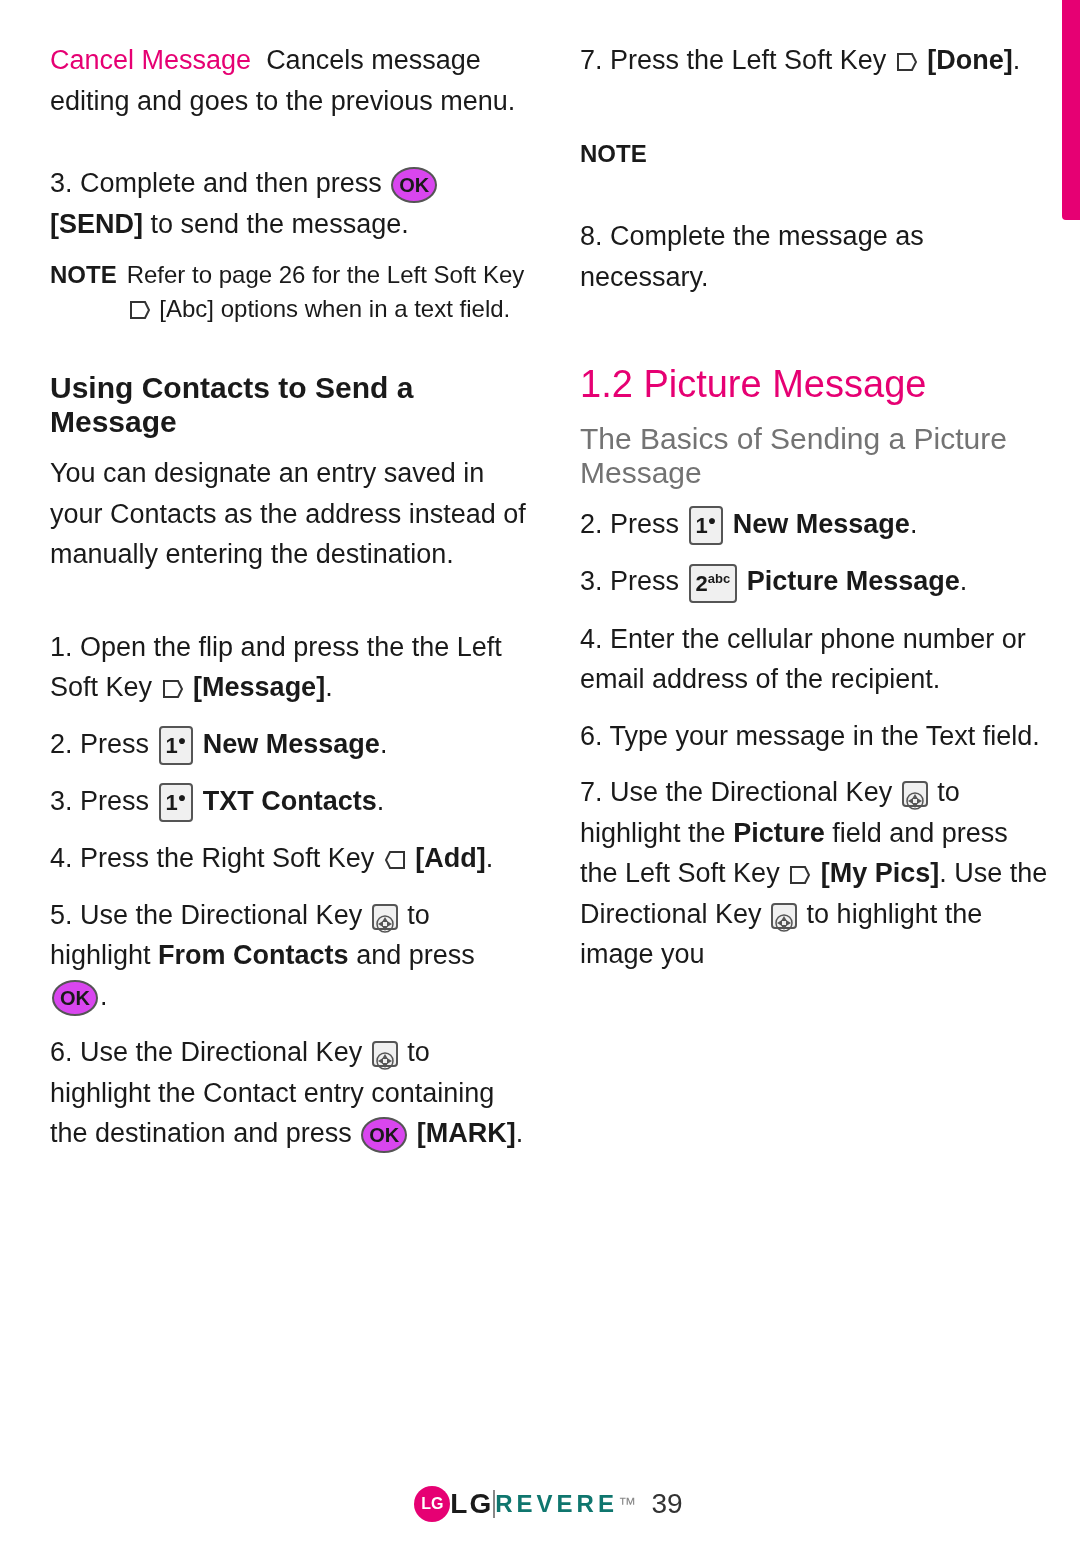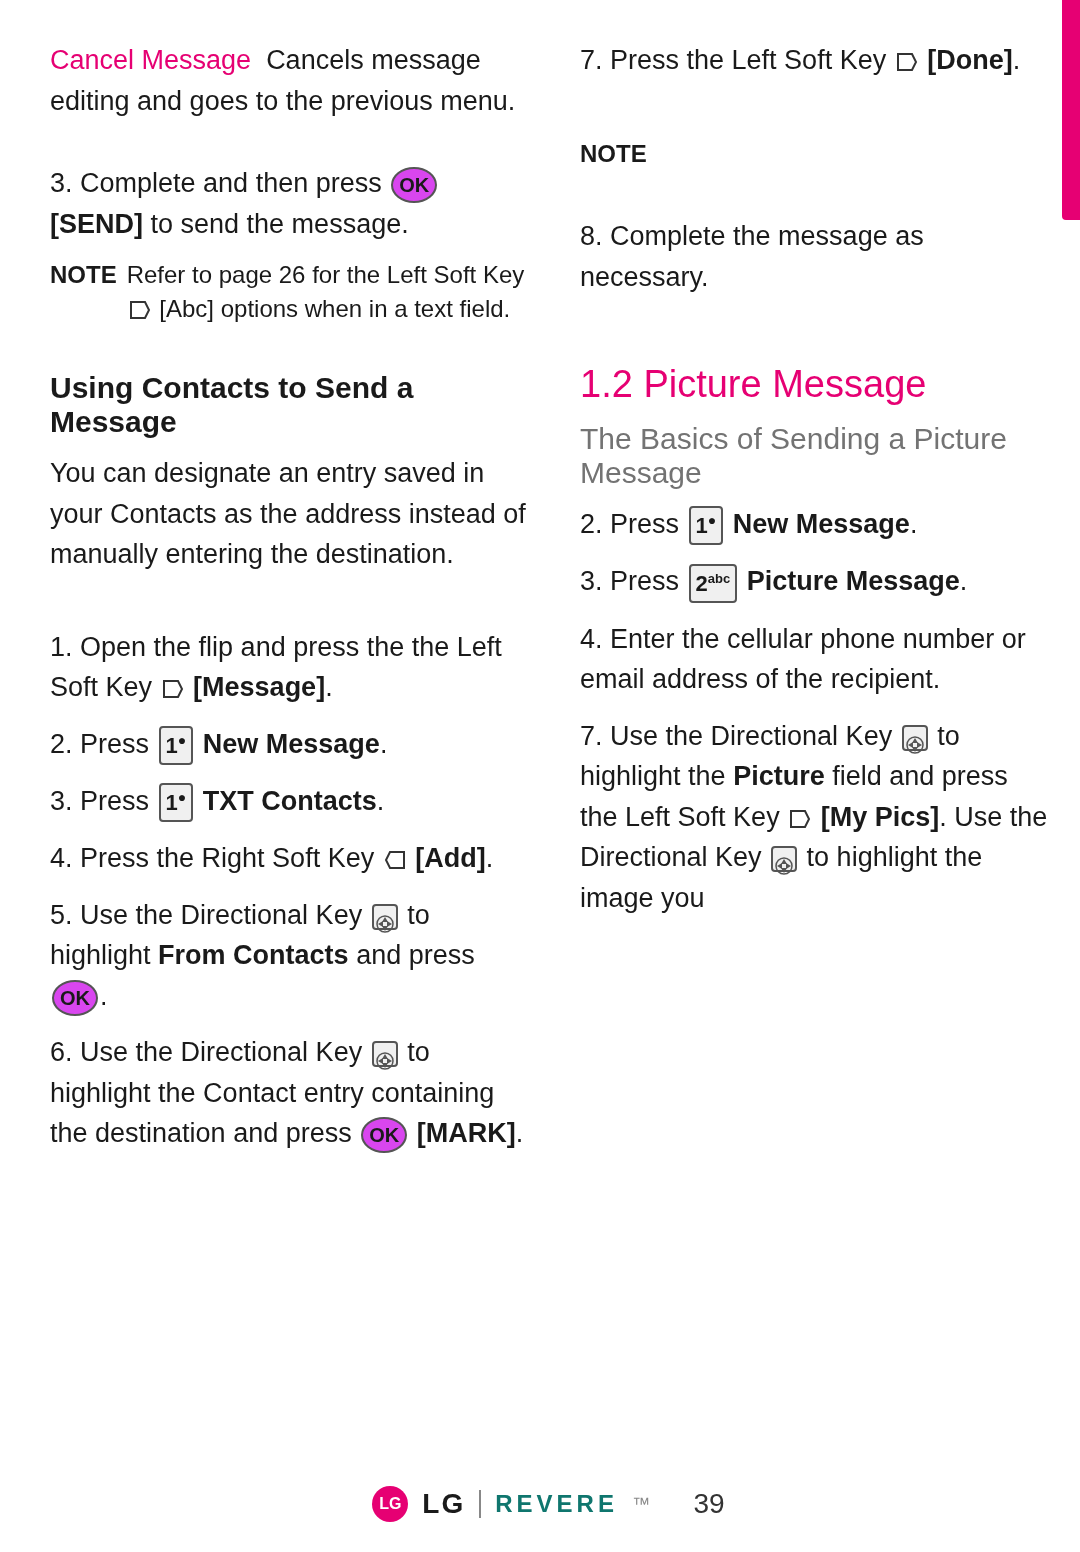--- a/index.html
+++ b/index.html
@@ -158,21 +158,21 @@
 
     
     .page-footer {
       position: absolute;
       bottom: 30px;
       left: 0;
       right: 14px;
       display: flex;
       justify-content: center;
       align-items: center;
-      gap: 14px;
+      gap: 0;
       padding-left: 31px;
     }
 
     .lg-logo {
       display: flex;
       align-items: center;
       gap: 6px;
     }
 
     .lg-circle {
@@ -379,20 +379,23 @@
           3. Press
           <span class="key-icon">2<sup style="font-size:13px">abc</sup></span>
           <span class="bold-text">Picture Message</span>.
         </li>
 
         <li>
           4. Enter the cellular phone number or email address of the recipient.
         </li>
 
 
+        <li>
+          6. Type your message in the Text field.
+        </li>
 
         <li>
           7. Use the Directional Key
           <span class="dir-key-icon">
             <svg width="22" height="22" viewBox="0 0 22 22">
                 <circle cx="11" cy="11" r="8" fill="none" stroke="#555" stroke-width="1.5"></circle>
                 <polygon points="11,4 8,9 14,9" fill="#555"></polygon>
                 <polygon points="11,18 8,13 14,13" fill="#555"></polygon>
                 <polygon points="4,11 9,8 9,14" fill="#555"></polygon>
                 <polygon points="18,11 13,8 13,14" fill="#555"></polygon>

